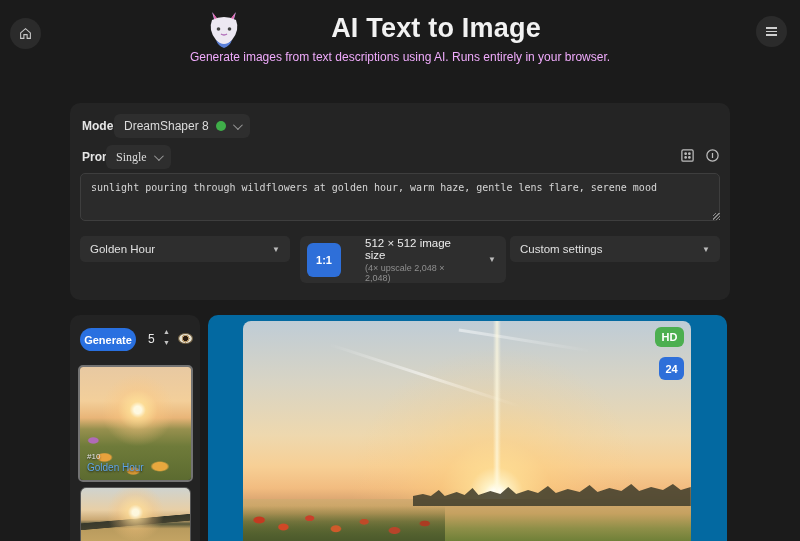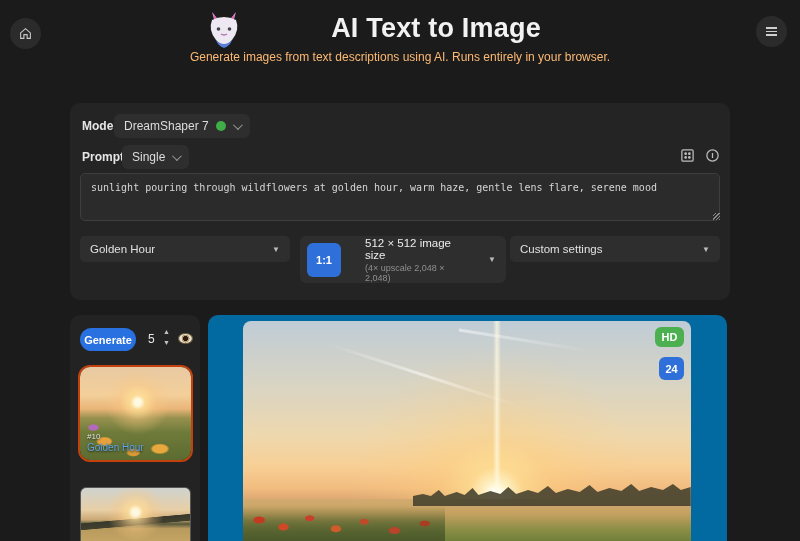--- a/index.html
+++ b/index.html
@@ -12,21 +12,21 @@
     cursor:pointer; color:#c8c8c8; }
   #home-btn { left:10px; top:18px; }
   #menu-btn { left:756px; top:16px; }
   .menu-lines { display:flex; flex-direction:column; gap:2px; }
   .menu-lines i { display:block; width:11px; height:1.5px; background:#cfcfcf; }
 
   #logo { position:absolute; left:204px; top:10px; width:40px; height:42px; }
   #title { position:absolute; left:0; top:13px; width:800px; text-align:center;
     font-size:27px; font-weight:bold; color:#f2f2f2; letter-spacing:0.2px;margin-left:36px; }
   #subtitle { position:absolute; left:0; top:50px; width:800px; text-align:center;
-    font-size:12px; color:#fdba74; }
+    font-size:12px; color:#f0abfc; }
 
   
   #settings { position:absolute; left:70px; top:103px; width:660px; height:197px;
     background:#242424; border-radius:10px; }
   .row-label { position:absolute; font-size:12px; font-weight:bold; color:#e6e6e6; }
   .pill-select { position:absolute; background:#2e2e2e; border:none; border-radius:6px;
     color:#dcdcdc; font-size:12px; display:flex; align-items:center; gap:7px;
     padding:0 10px; height:24px; cursor:pointer; font-family:"Liberation Sans",sans-serif; }
   .dot { width:10px; height:10px; border-radius:50%; background:#3fae49; display:inline-block; }
   .chev { width:7px; height:7px; border-right:1.6px solid #9a9a9a; border-bottom:1.6px solid #9a9a9a;
@@ -69,22 +69,22 @@
     gap:1px; }
   #stepper button { background:none; border:none; color:#c2c2c2; font-size:7px;
     line-height:1.2; cursor:pointer; padding:1px 3px; }
   #eye-btn { position:absolute; left:108px; top:15px; width:17px; height:17px;
     background:none; border:none; cursor:pointer; padding:0; }
   .eye { display:block; width:15px; height:11px; border-radius:50%;
     background:radial-gradient(circle at 50% 50%, #2a1c10 0 2.5px, #b99a6c 2.5px 4px, #e8e2d2 4px 5.5px, transparent 6px), #d8cfb8;
     border:1px solid #6b5b40; }
 
   .thumb { position:absolute; overflow:hidden; cursor:pointer; }
-  #thumb1 { left:8px; top:50px; width:115px; height:97px; border:2px solid #c2410c;
-    border-radius:12px; }
+  #thumb1 { left:8px; top:50px; width:115px; height:117px; border:2px solid #737373;
+    border-radius:5px; }
   #thumb2 { left:10px; top:172px; width:111px; height:60px; border:1px solid #565656;
     border-radius:6px; }
   .thumb-img { position:absolute; inset:0; }
   #thumb1 .thumb-img { background:
     radial-gradient(circle at 52% 38%, rgba(255,252,230,0.95) 0 4%, rgba(255,224,150,0.8) 9%, rgba(252,200,130,0.4) 22%, transparent 40%),
     radial-gradient(ellipse 14px 8px at 22% 80%, #e8a13c 0 45%, transparent 60%),
     radial-gradient(ellipse 16px 9px at 72% 88%, #e8a83e 0 45%, transparent 60%),
     radial-gradient(ellipse 12px 7px at 48% 92%, #d99a36 0 45%, transparent 60%),
     radial-gradient(ellipse 10px 6px at 12% 65%, #b06ab8 0 45%, transparent 60%),
     linear-gradient(180deg, #e8c9a2 0%, #f3cf9a 30%, #e9b578 45%, #97904e 55%, #6f7b3a 70%, #5c6b30 100%); }
@@ -162,27 +162,27 @@
     <span class="menu-lines">
         <i></i>
         <i></i>
         <i></i>
       </span>
   </button>
 
   <section id="settings">
     <span class="row-label" style="left:12px; top:16px;">Model:</span>
     <button class="pill-select" style="left:44px; top:11px;">
-      <span>DreamShaper 7</span>
+      <span>DreamShaper 8</span>
       <span class="dot"></span>
       <span class="chev"></span>
     </button>
 
     <span class="row-label" style="left:12px; top:47px;">Prompt:</span>
-    <button class="pill-select" style="left:52px; top:42px;">
+    <button class="pill-select" style="left:36px; top:42px;font-family:Liberation Serif, serif;">
       <span>Single</span>
       <span class="chev"></span>
     </button>
 
     <button class="mini-icon" style="left:609px; top:45px;">
       <svg width="15" height="15" viewBox="0 0 24 24" fill="none" stroke="#bdbdbd" stroke-width="2">
         <rect x="3" y="3" width="18" height="18" rx="2"></rect>
         <circle cx="9" cy="9" r="1.2" fill="#bdbdbd"></circle>
           <circle cx="15" cy="9" r="1.2" fill="#bdbdbd"></circle>
         <circle cx="9" cy="15" r="1.2" fill="#bdbdbd"></circle>

